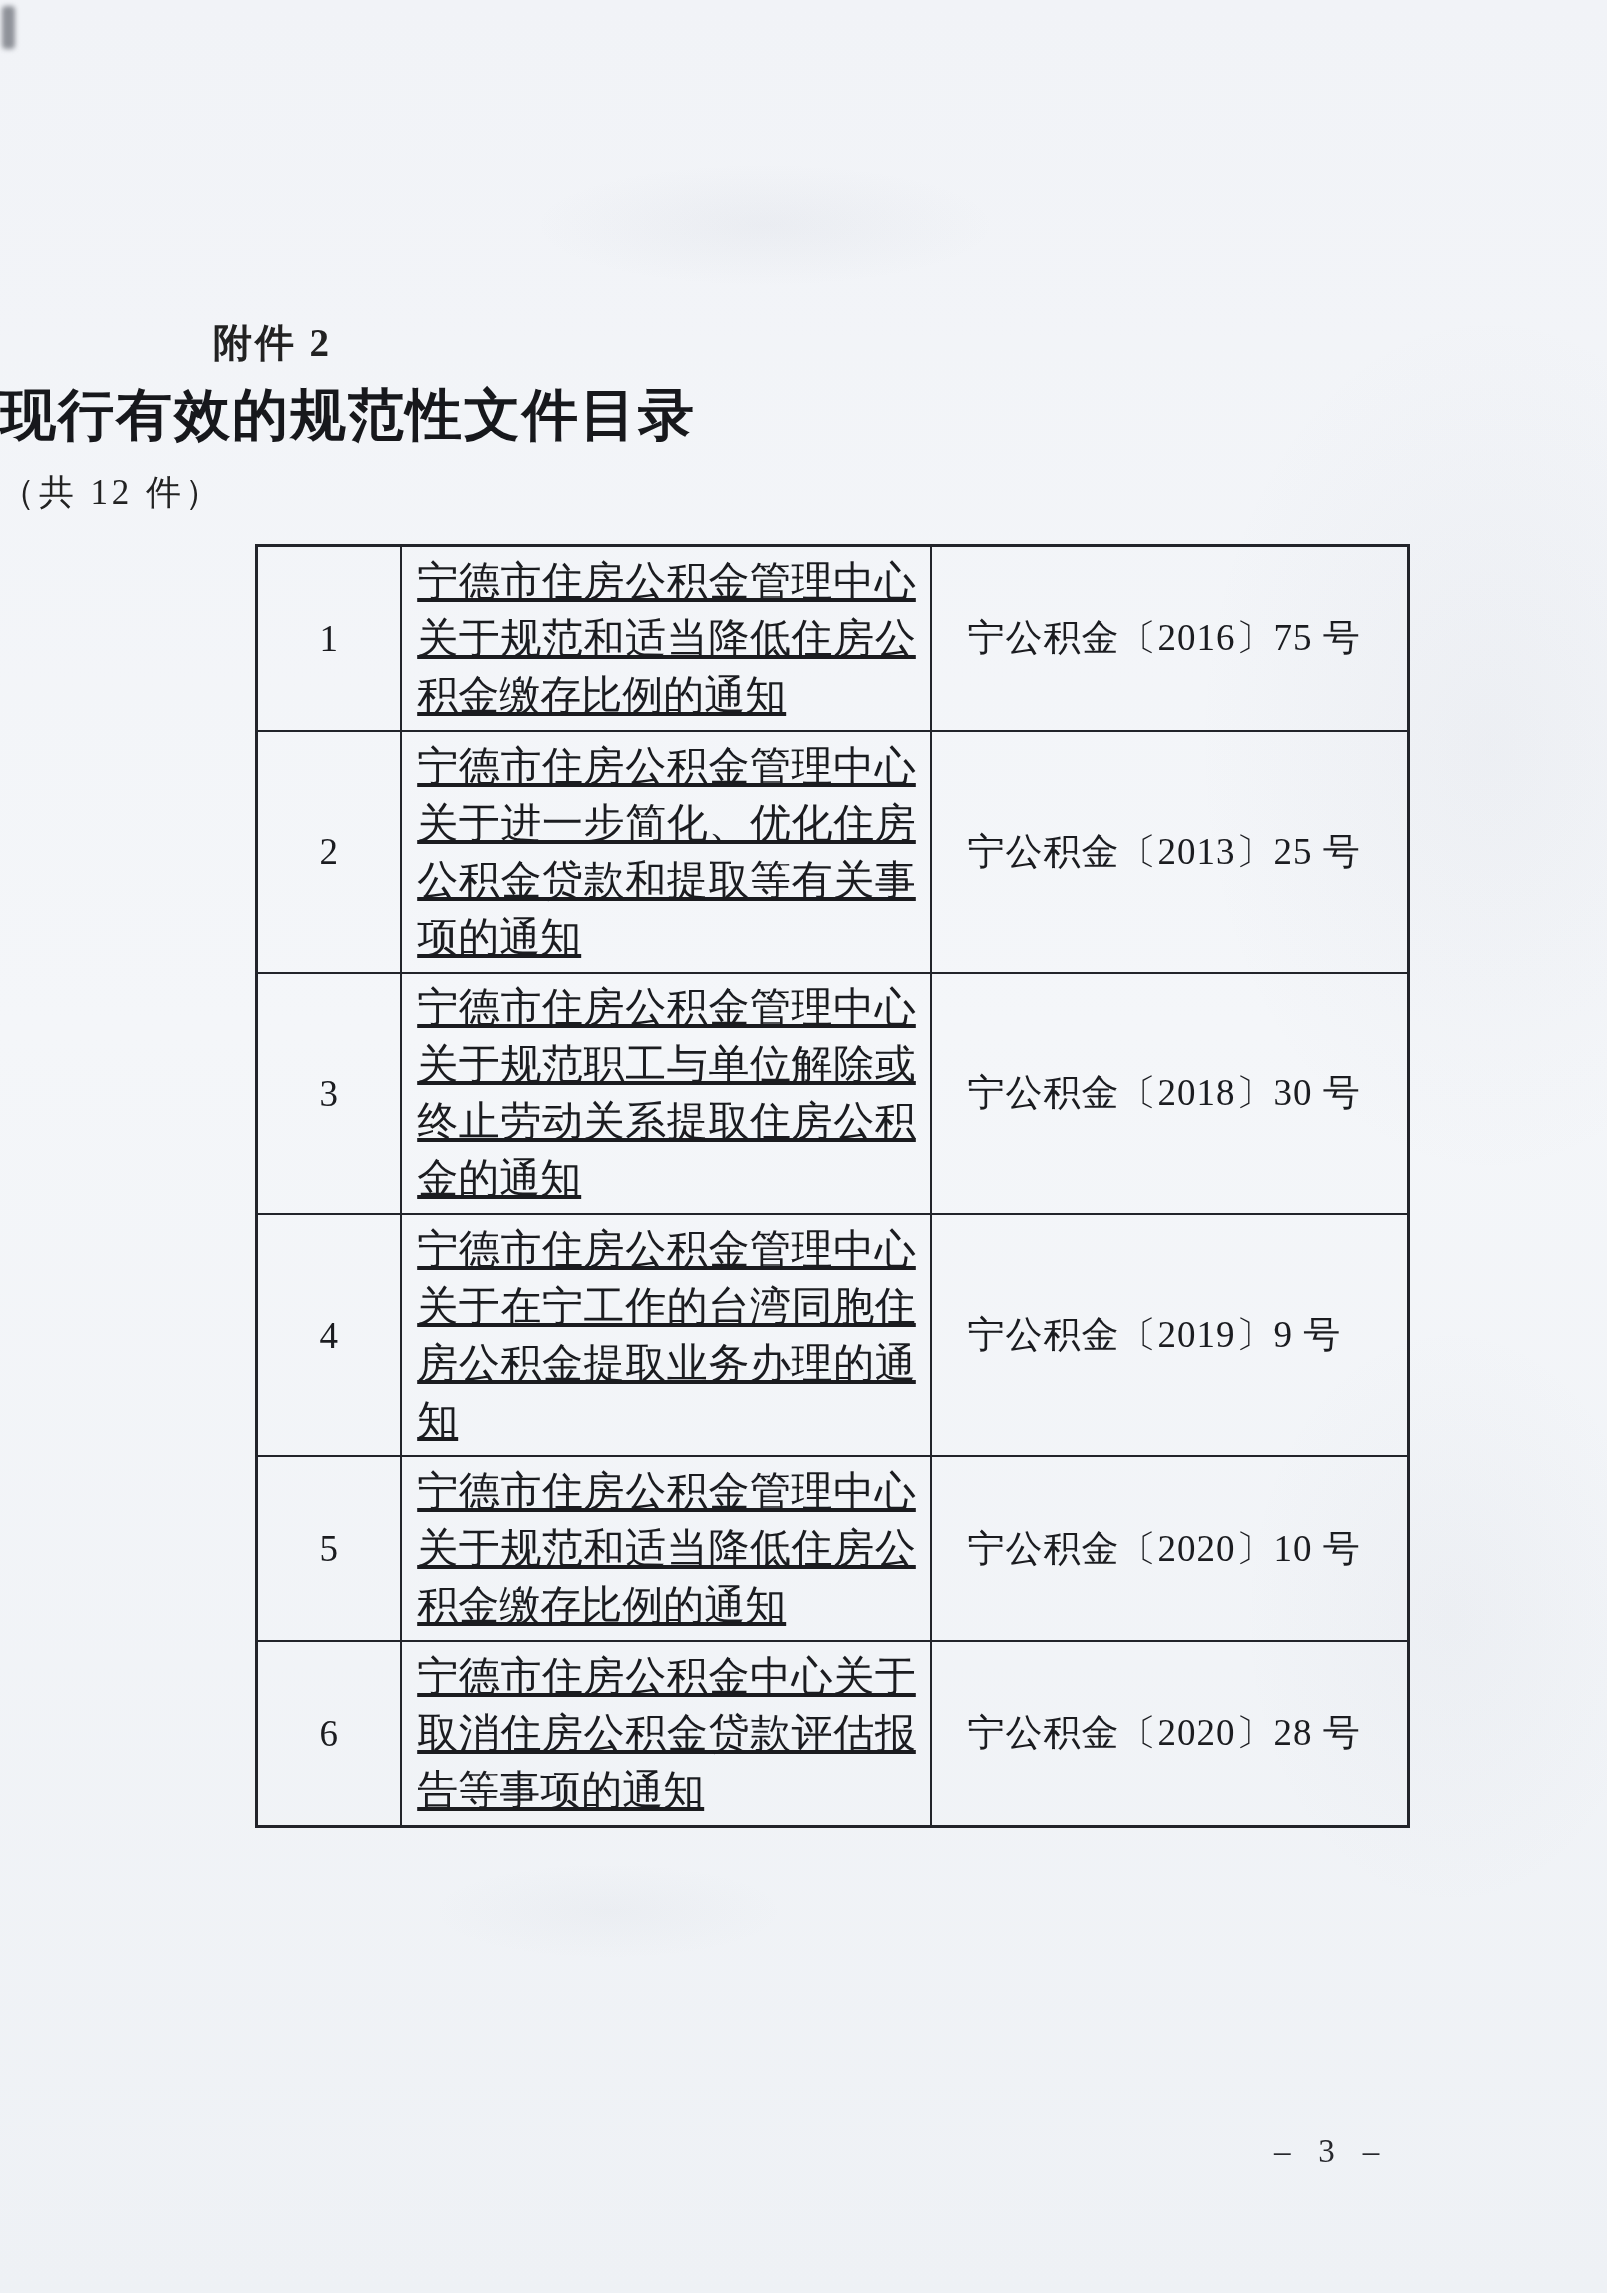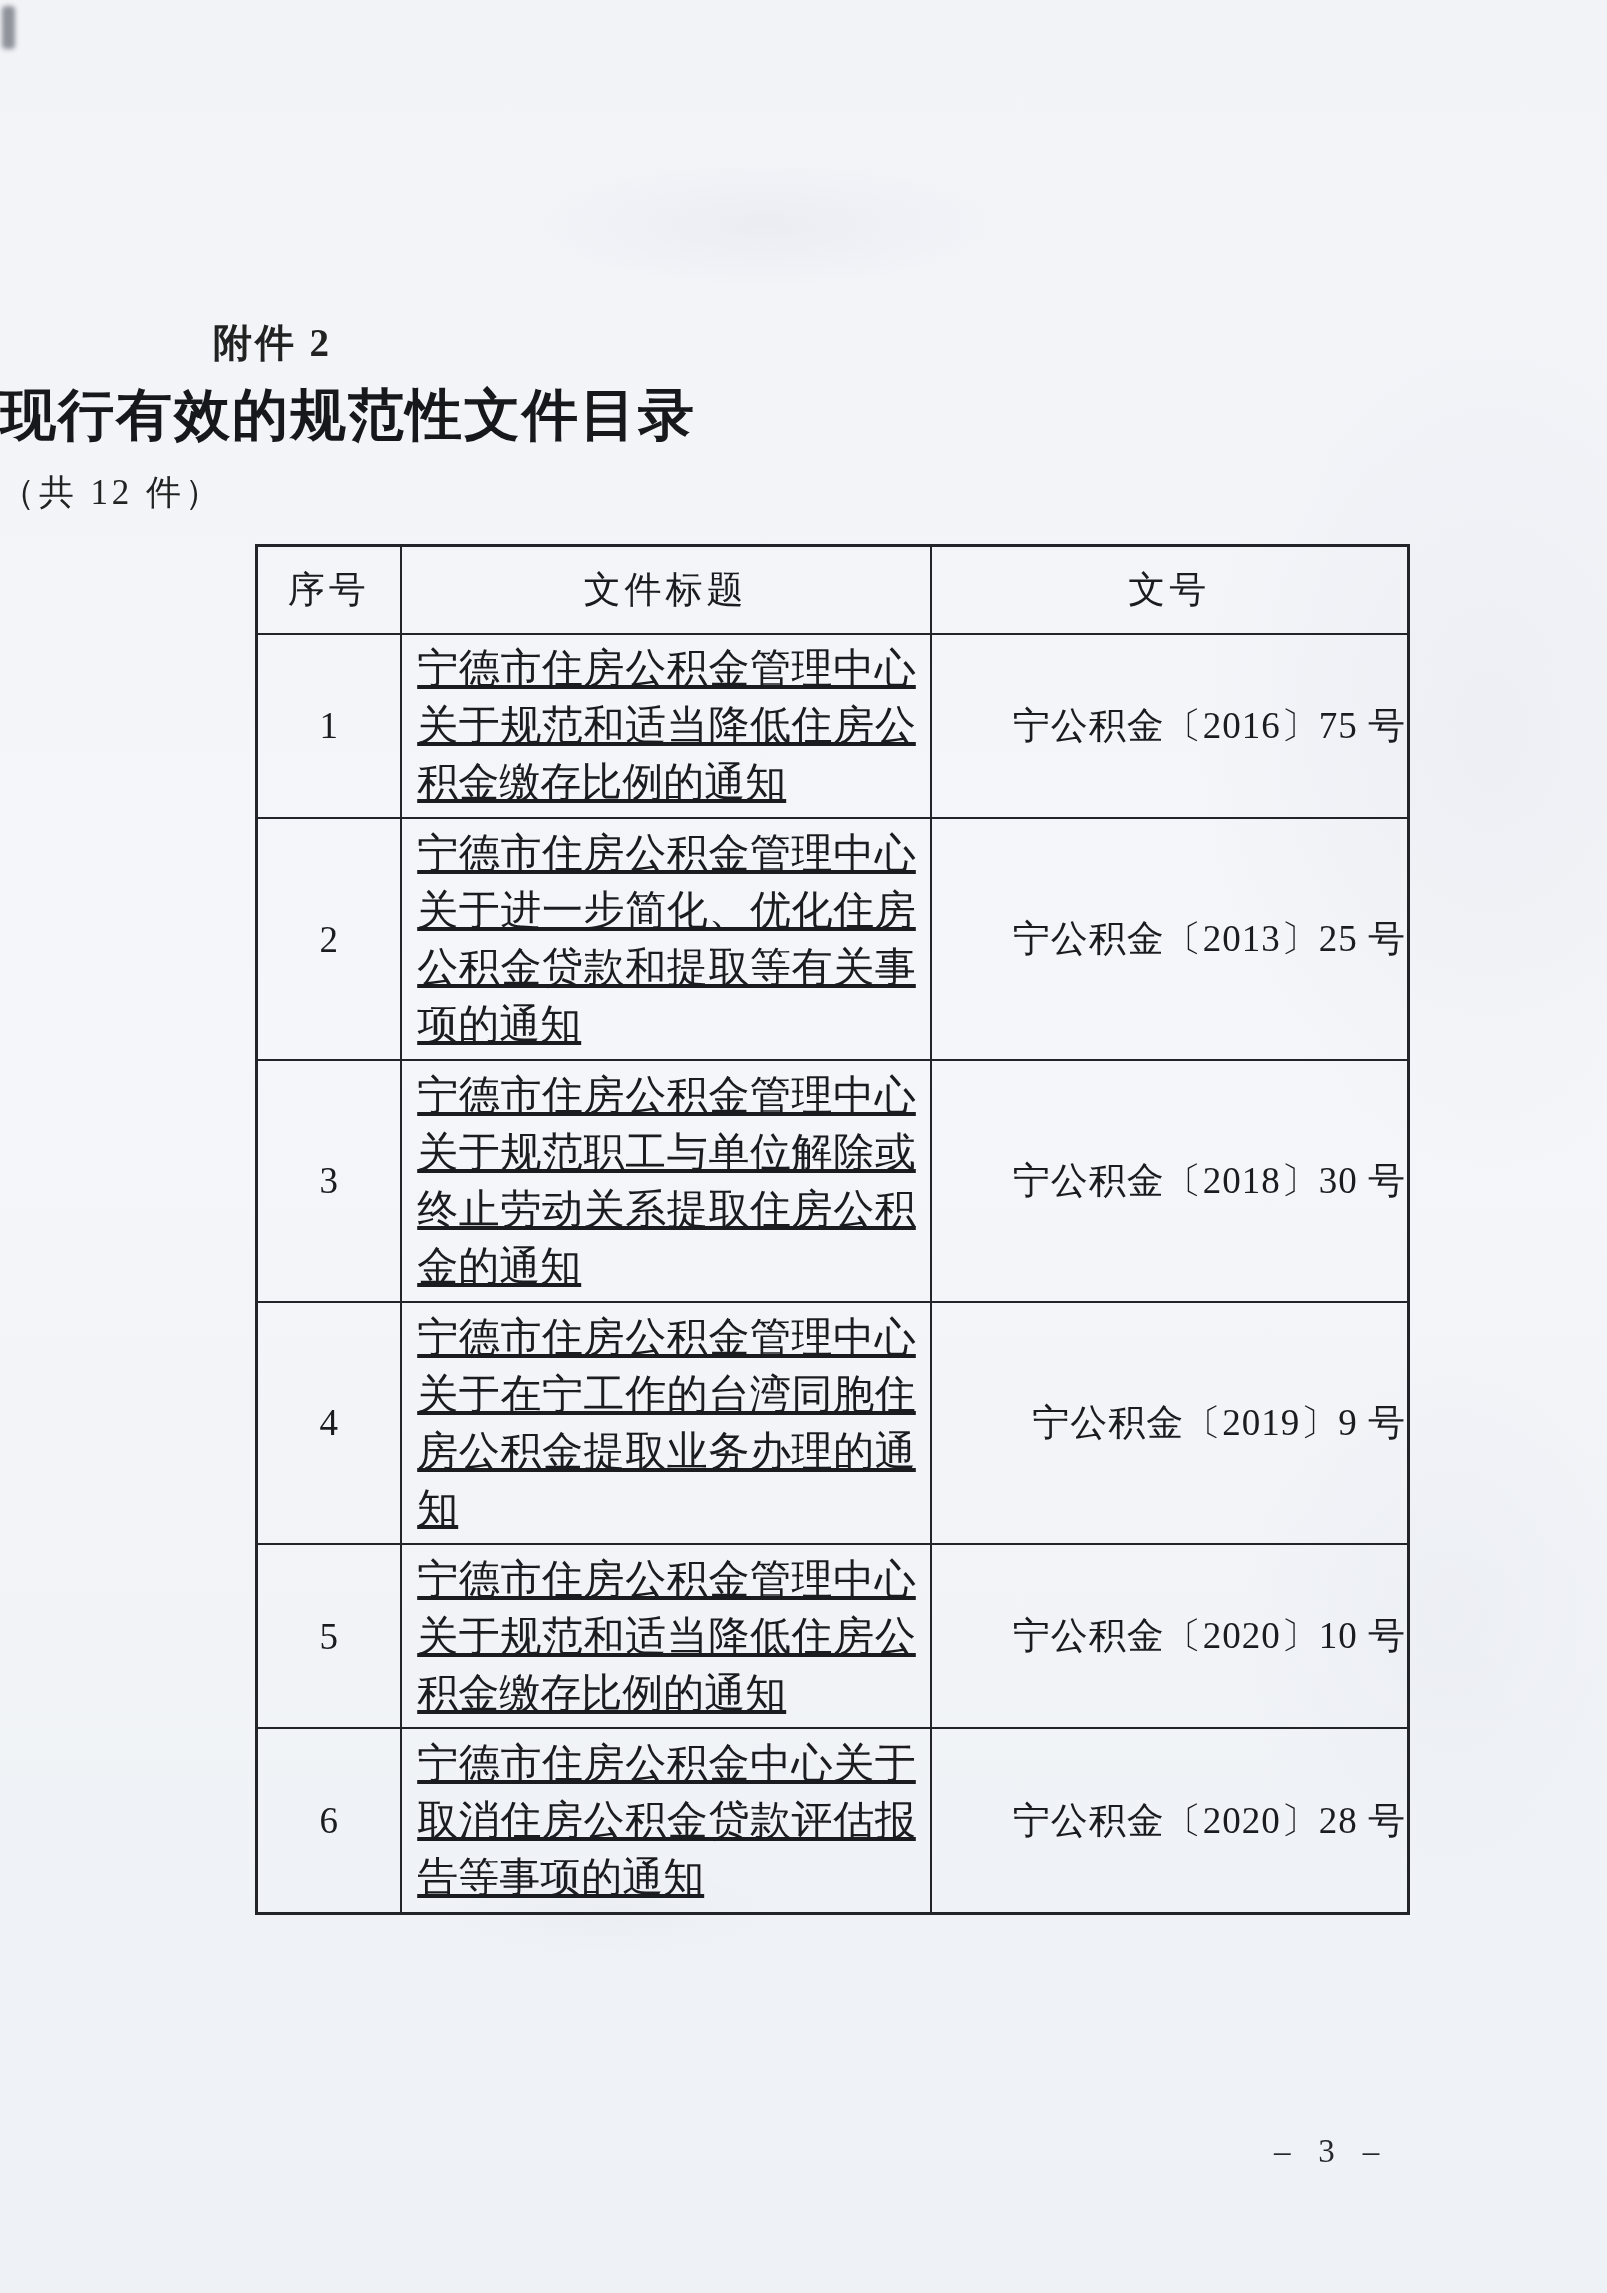--- a/index.html
+++ b/index.html
@@ -61,21 +61,21 @@
   tr.h-3a{height:169px;}
   tr.h-4{height:224px;}
   tr.h-3b{height:176px;}
   td.cell-no{text-align:center;font-size:37px;}
   td.cell-title{
     font-size:41px;line-height:57px;
     text-align:justify;text-justify:inter-character;
     padding:5.9px 13.7px 5.9px 15.7px;
     text-decoration:underline;
   }
-  td.cell-docno{text-align:right;font-size:37px;letter-spacing:1px;white-space:nowrap;padding-left:36px;}
+  td.cell-docno{text-align:left;font-size:37px;letter-spacing:1px;white-space:nowrap;padding-left:36px;}
   .page-number{
     position:absolute;left:1274px;top:2133px;
     font-size:33px;letter-spacing:9.8px;color:#26272c;
   }
 </style>
 </head>
 <body>
 
 <div class="scan-artifacts"></div>
 <div class="corner-mark"></div>
@@ -86,25 +86,20 @@
 
 <div class="doc-subtitle">（共 12 件）</div>
 
 <table class="doc-table">
   <colgroup>
     <col class="c-no">
       <col class="c-title">
       <col class="c-docno">
   </colgroup>
   <tbody>
-    <tr class="h-header">
-      <th>序号</th>
-      <th>文件标题</th>
-      <th>文号</th>
-    </tr>
     <tr class="h-3a">
       <td class="cell-no">1</td>
       <td class="cell-title">宁德市住房公积金管理中心关于规范和适当降低住房公积金缴存比例的通知</td>
       <td class="cell-docno">宁公积金〔2016〕75 号</td>
     </tr>
     <tr class="h-4">
       <td class="cell-no">2</td>
       <td class="cell-title">宁德市住房公积金管理中心关于进一步简化、优化住房公积金贷款和提取等有关事项的通知</td>
       <td class="cell-docno">宁公积金〔2013〕25 号</td>
     </tr>

